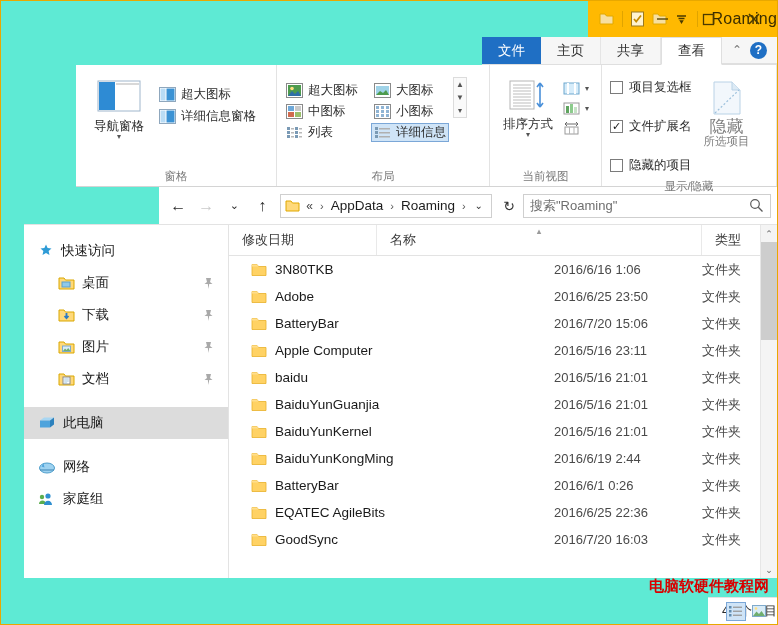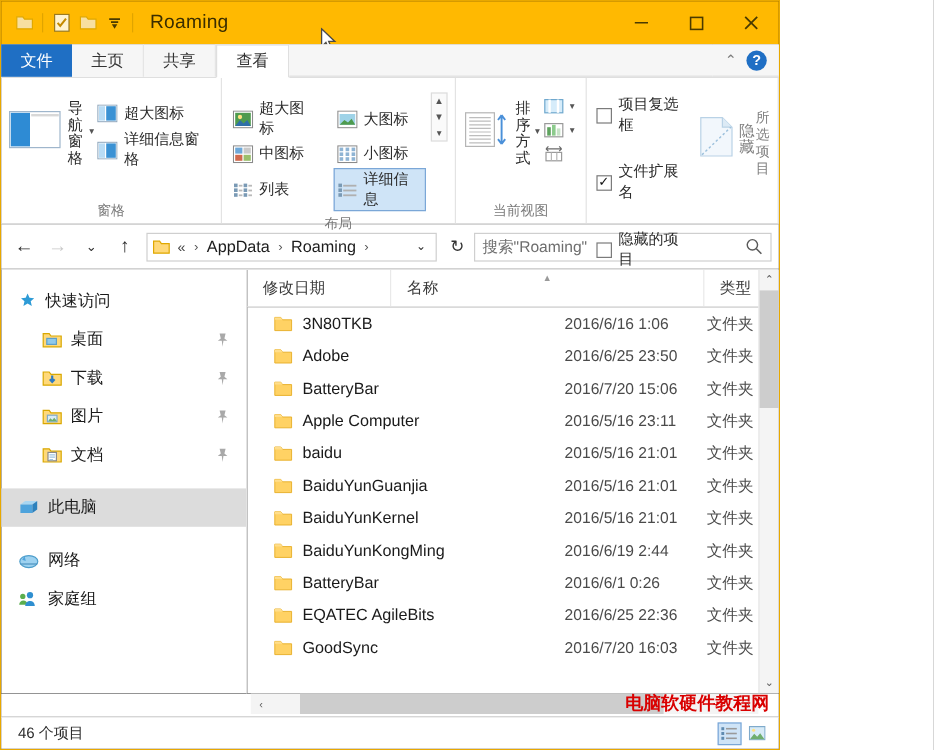--- a/index.html
+++ b/index.html
@@ -5,26 +5,27 @@
   * { box-sizing: border-box; margin: 0; padding: 0; }
   html, body {
     width: 778px; height: 625px;
     font-family: "Liberation Sans", "DejaVu Sans", sans-serif;
     font-size: 13px;
     background: #fff;
     overflow: hidden;
     -webkit-font-smoothing: antialiased;
   }
   #window {
-    width: 650px; height: 625px;
+    width: 778px; height: 625px;
     position: relative;
     border: 1px solid #e8a800;
-    background: #000000;
+    background: #5eead4;
     display: flex;
     flex-direction: column;
+    align-items: flex-end;
   }
 
   
   .titlebar {
     height: 36px;
     background: #FFB901;
     display: flex;
     align-items: center;
     position: relative;
     flex: 0 0 auto;
@@ -97,21 +98,21 @@
     border-right: 1px solid #e3e3e3;
     padding: 4px 0 0 0;
     position: relative;
   }
   .rgroup-body { flex: 1; display: flex; align-items: flex-start; padding: 4px 6px; }
   .rgroup-label {
     height: 17px; line-height: 15px;
     text-align: center; font-size: 11.5px; color: #7a7a7a;
   }
   .bigbtn {
-    display: flex; flex-direction: row; align-items: center;
+    display: flex; flex-direction: column; align-items: center;
     width: 74px; padding-top: 6px;
   }
   .bigbtn .lbl { font-size: 12.5px; color: #2b2b2b; margin-top: 4px; text-align: center; line-height: 14px;}
   .bigbtn .caret { font-size: 8px; color: #555; line-height: 6px; margin-top: 1px;}
   .smallcol { display: flex; flex-direction: column; justify-content: center; gap: 3px; padding-top: 5px;}
   .smallbtn { display: flex; align-items: center; gap: 5px; font-size: 12.5px; color: #2b2b2b; padding: 1px 3px; }
   .smallbtn.sel { background: #cfe4f7; border: 1px solid #7ba7d7; padding: 0 2px;}
   .chkrow { display: flex; align-items: center; gap: 6px; font-size: 12.5px; color: #2b2b2b; padding: 1px 2px;}
   .chkbox {
     width: 13px; height: 13px; border: 1px solid #7b7b7b; background: #fff;
@@ -510,22 +511,22 @@
           </div>
         </div>
         <div class="bigbtn" style="width:66px;padding-top:2px">
           <span>
             <svg width="38" height="36" viewBox="0 0 38 36">
                 <path d="M6 2h18l8 8v24H6z" fill="#F2F7FC" stroke="#B9D2E6"></path>
                 <path d="M24 2v8h8" fill="#DCEAF5" stroke="#B9D2E6"></path>
                 <path d="M7 33L31 10" stroke="#9CC0DC" stroke-width="1.2" stroke-dasharray="2 2"></path>
               </svg>
           </span>
-          <span class="lbl" style="color:#7f7f7f;font-size:13px">隐藏</span>
-          <span class="lbl" style="color:#7f7f7f;font-size:11.5px;margin-top:12px">所选项目</span>
+          <span class="lbl" style="color:#7f7f7f;font-size:17px">隐藏</span>
+          <span class="lbl" style="color:#7f7f7f;font-size:11.5px;margin-top:0">所选项目</span>
         </div>
       </div>
       <div class="rgroup-label">显示/隐藏</div>
     </div>
 
   </div>
 
   <div class="addrbar">
     <div class="navbtn">←</div>
     <div class="navbtn dim">→</div>

